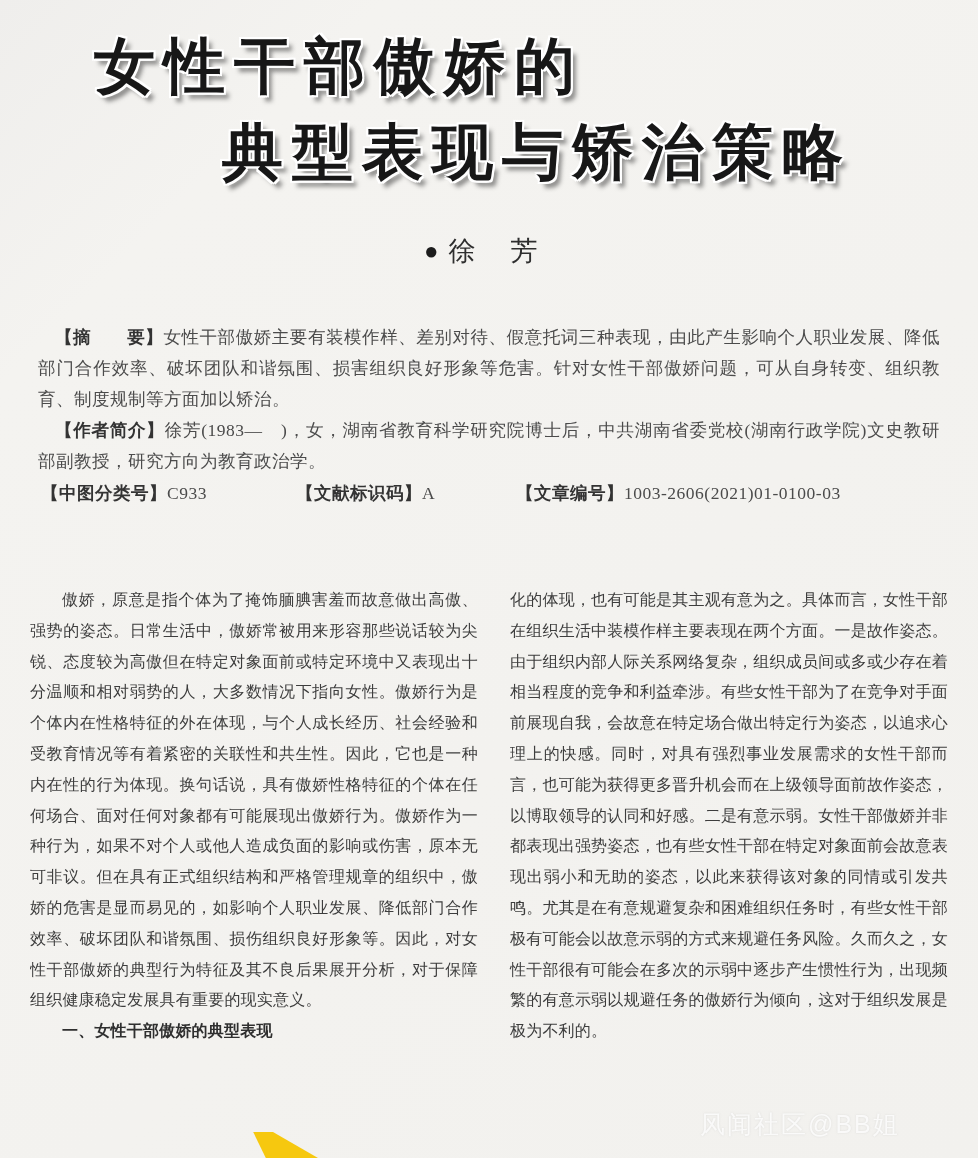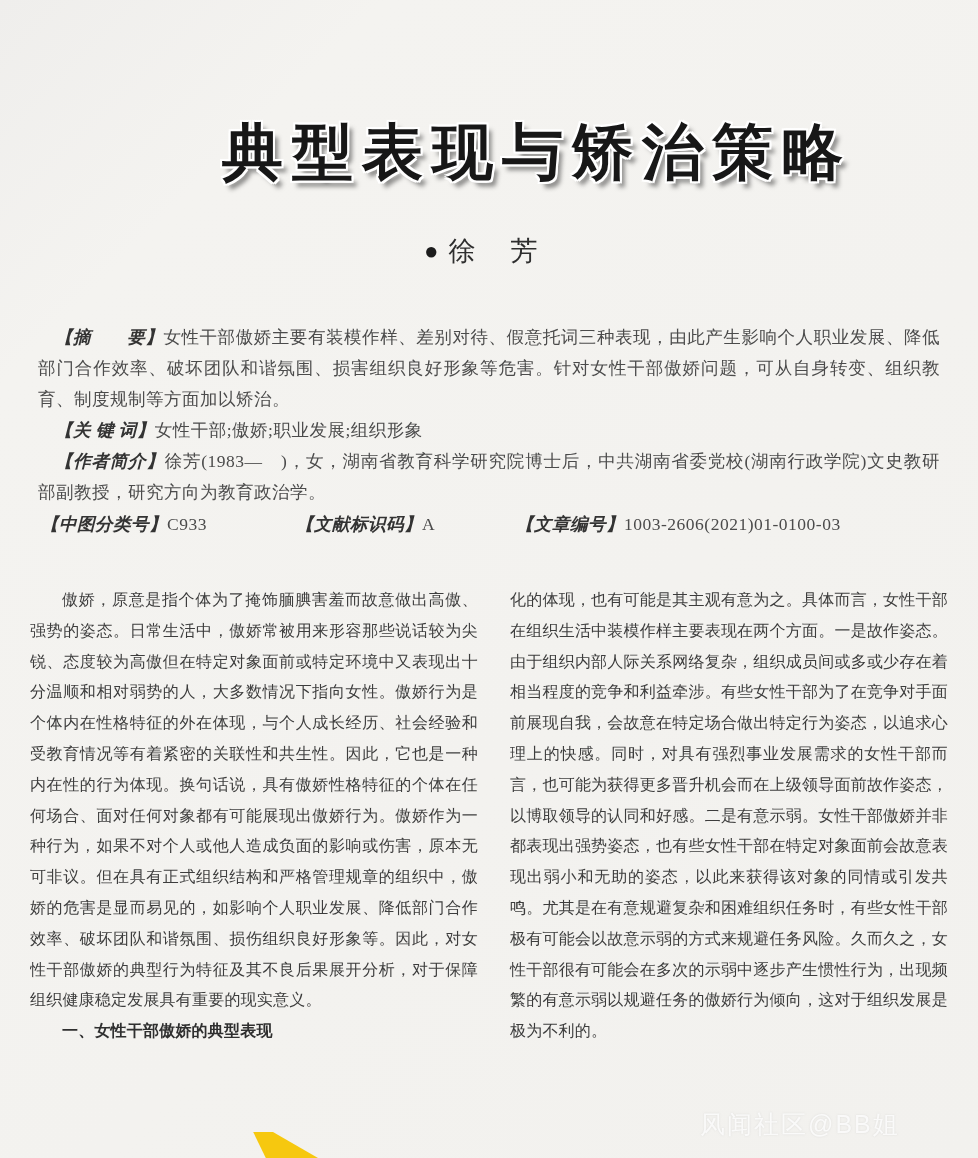--- a/index.html
+++ b/index.html
@@ -39,21 +39,21 @@
   }
   .author-bullet{font-size:24px;line-height:1;color:#1c1c1c;}
 
   
   .front-matter{
     position:absolute;left:38px;top:322px;width:902px;
     font-size:17.5px;line-height:31px;color:#4b4b4b;
     text-align:justify;letter-spacing:0.5px;
   }
   .front-matter p{margin:0;}
-  .fm-label{font-weight:bold;color:#333;font-style:italic;}
+  .fm-label{font-weight:bold;color:#333;}
   .fm-abstract{text-indent:17px;}
   .fm-keywords{margin-top:1px;text-indent:17px;}
   .fm-bio{text-indent:17px;}
   .fm-class-row{display:flex;margin-top:1px;text-indent:0;}
   .fm-class-item{white-space:nowrap;}
   .fm-class-item:nth-child(1){margin-left:3px;width:255px;}
   .fm-class-item:nth-child(2){width:220px;}
 
   
   .column{
@@ -83,31 +83,31 @@
     text-shadow:0 0 2px rgba(180,180,180,0.35);
     white-space:nowrap;
     font-family:"Liberation Sans",sans-serif;
   }
 </style>
 </head>
 <body>
 
 <div class="page">
 
+  <div class="title-line" id="title1">女性干部傲娇的</div>
   <div class="title-line" id="title2">典型表现与矫治策略</div>
 
   <div class="author-line">
     <span class="author-bullet">●</span>
     <span>徐　芳</span>
   </div>
 
   <div class="front-matter">
     <p class="fm-abstract"><span class="fm-label">【摘　　要】</span><span>女性干部傲娇主要有装模作样、差别对待、假意托词三种表现，由此产生影响个人职业发展、降低部门合作效率、破坏团队和谐氛围、损害组织良好形象等危害。针对女性干部傲娇问题，可从自身转变、组织教育、制度规制等方面加以矫治。</span></p>
 
-    <p class="fm-keywords"><span class="fm-label">【关 键 词】</span><span>女性干部;傲娇;职业发展;组织形象</span></p>
 
     <p class="fm-bio"><span class="fm-label">【作者简介】</span><span>徐芳(1983—　)，女，湖南省教育科学研究院博士后，中共湖南省委党校(湖南行政学院)文史教研部副教授，研究方向为教育政治学。</span></p>
 
     <div class="fm-class-row">
       <span class="fm-class-item"><span class="fm-label">【中图分类号】</span><span>C933</span></span>
       <span class="fm-class-item"><span class="fm-label">【文献标识码】</span><span>A</span></span>
       <span class="fm-class-item"><span class="fm-label">【文章编号】</span><span>1003-2606(2021)01-0100-03</span></span>
     </div>
   </div>
 

